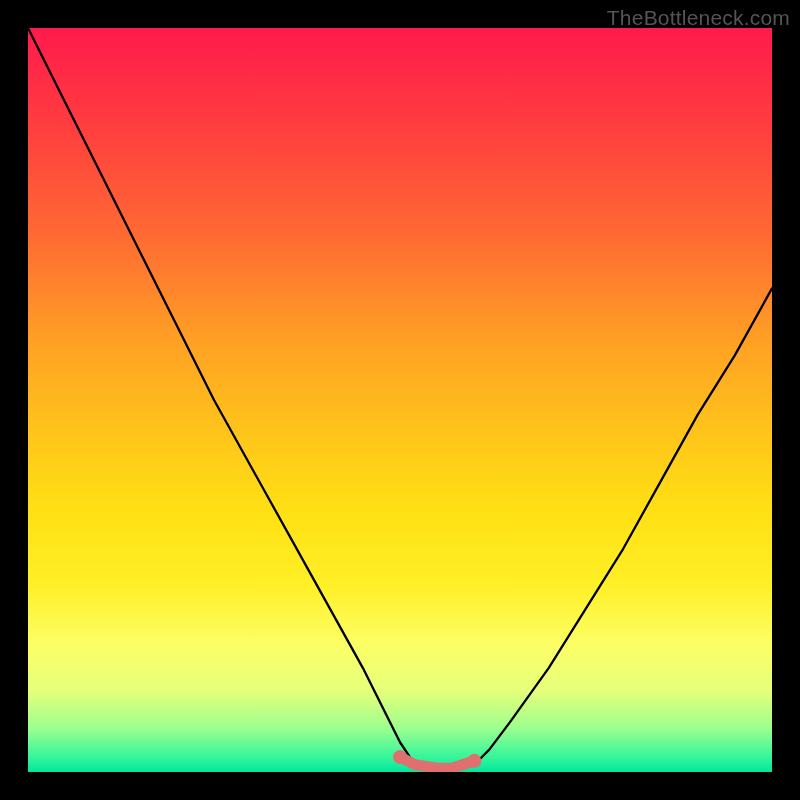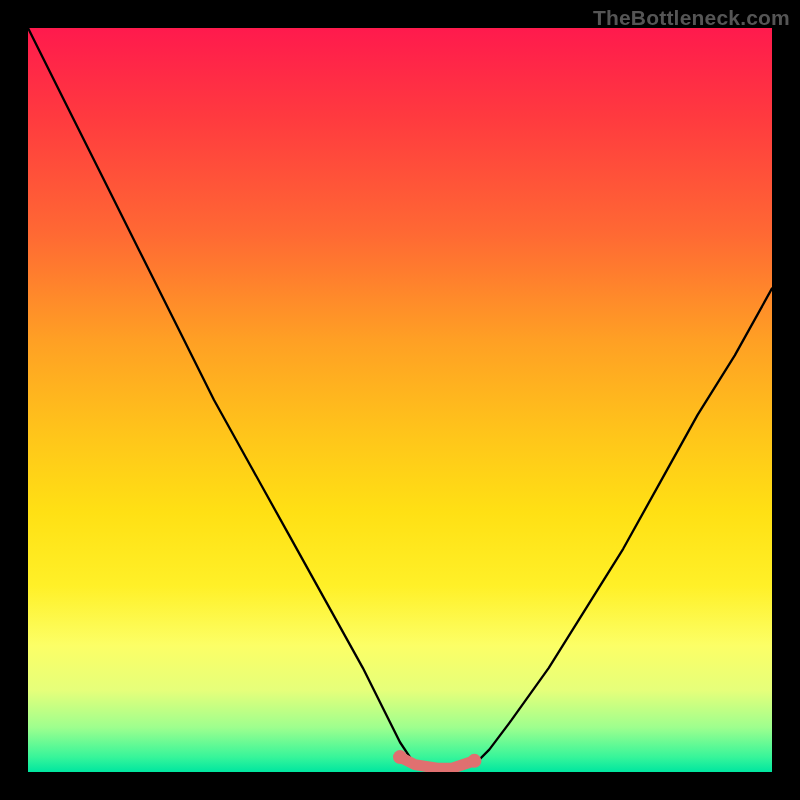--- a/index.html
+++ b/index.html
@@ -39,21 +39,21 @@
       #00e6a0 100%
     );
   }
   .watermark {
     position: absolute;
     top: 6px;
     right: 10px;
     color: #555;
     font-size: 21px;
     letter-spacing: 0.2px;
-    font-weight: 700;
+    font-weight: 400;
     user-select: none;
   }
   svg.curves {
     position: absolute;
     left: 0;
     top: 0;
     width: 744px;
     height: 744px;
   }
 </style>

